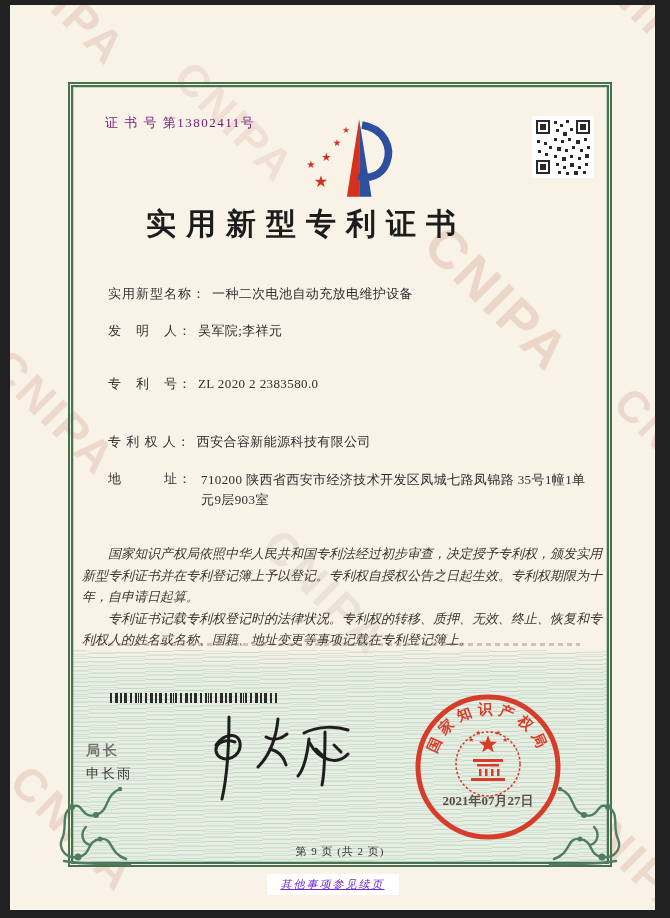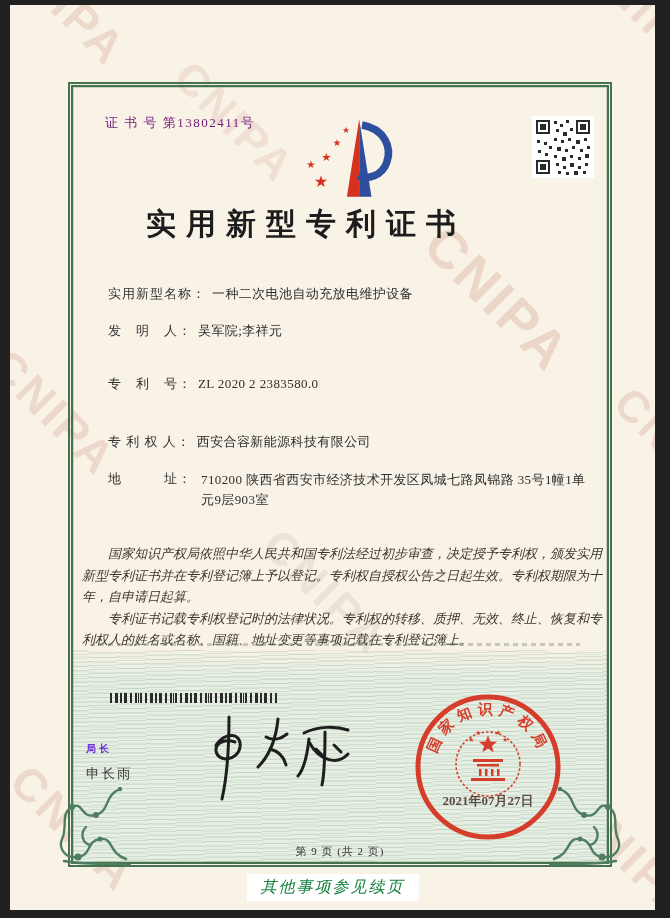--- a/index.html
+++ b/index.html
@@ -64,35 +64,35 @@
     position:absolute;left:72px;top:538px;width:520px;
     font-size:13px;line-height:21.5px;color:#3b362f;font-style:italic;
   }
   .body-text p{margin:0;text-indent:2em;}
   .barcode{
     position:absolute;left:100px;top:688px;width:167px;height:10px;
     background:
       repeating-linear-gradient(90deg,#2b2b2b 0 2px,transparent 2px 5px),
       repeating-linear-gradient(90deg,#2b2b2b 0 1px,transparent 1px 7px);
   }
-  .sig-title{position:absolute;left:76px;top:737px;font-size:10px;font-weight:700;letter-spacing:3px;color:#6d28d9;}
+  .sig-title{position:absolute;left:76px;top:737px;font-size:14px;font-weight:700;letter-spacing:3px;color:#737373;}
   .sig-name{position:absolute;left:76px;top:760px;font-size:13.5px;font-weight:400;letter-spacing:2px;color:#3a3a3a;}
   .signature{position:absolute;left:178px;top:700px;width:178px;height:102px;}
   .seal{position:absolute;left:403px;top:687px;width:150px;height:150px;opacity:.93;}
   .flourish{position:absolute;width:82px;height:86px;}
   .fl-bl{left:46px;top:780px;}
   .fl-br{left:532px;top:780px;transform:scaleX(-1);}
   .page-info{
     position:absolute;left:58px;top:839px;width:544px;text-align:center;
     font-size:11px;letter-spacing:1px;color:#333;
   }
   .cont-note{
     position:absolute;left:50%;top:869px;transform:translateX(-50%);
-    background:#ffffff;padding:3px 14px;font-size:16px;font-style:italic;
-    letter-spacing:2px;color:#15803d;white-space:nowrap;
+    background:#ffffff;padding:3px 14px;font-size:11px;font-style:italic;
+    letter-spacing:2px;color:#6d28d9;white-space:nowrap;text-decoration:underline;
   }
 </style>
 </head>
 <body>
 
 <div class="page">
 
   <span class="wm wm1">CNIPA</span>
   <span class="wm wm2">CNIPA</span>
   <span class="wm wm3">CNIPA</span>

